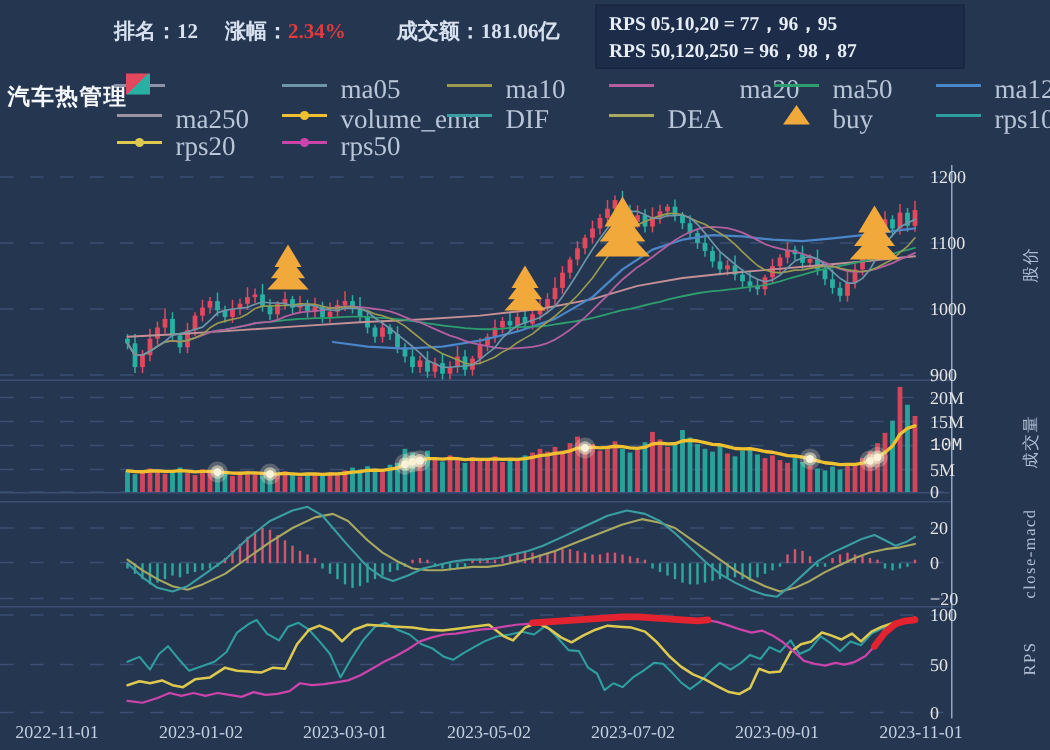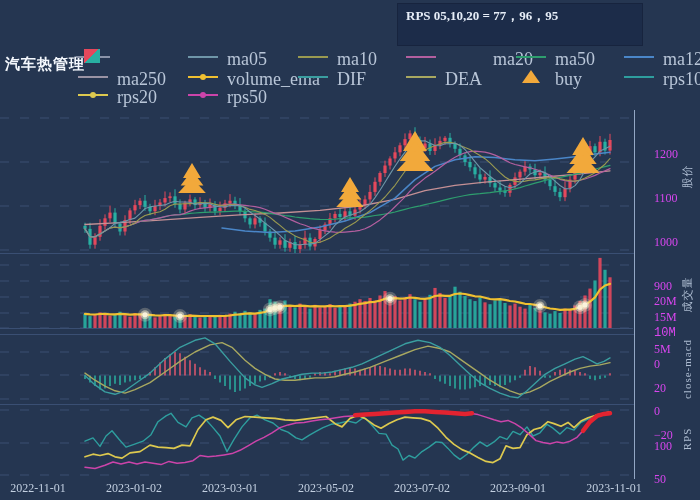--- a/index.html
+++ b/index.html
@@ -8,21 +8,21 @@
   .stage *{box-sizing:border-box;}
   #chart-svg{position:absolute;left:0;top:0;}
   .hdr{position:absolute;left:76px;top:12px;font-size:14px;font-weight:bold;white-space:nowrap;}
   .hdr .gap{display:inline-block;width:18px;}
   .hdr .bigap{display:inline-block;width:34px;}
   .chg{color:#e23b3b;}
   .rpsbox{position:absolute;left:397px;top:3px;width:246px;height:43px;background:#1c2c49;
           border:1px solid #17243e;padding:3px 8px;font-size:13px;font-weight:bold;line-height:18px;
           color:#e6edf7;white-space:nowrap;}
   .title{position:absolute;left:5px;top:55px;font-size:15px;font-weight:bold;color:#f4f8fd;letter-spacing:1px;text-align:center;}
-  .ticklbl{position:absolute;left:654px;font-size:12px;color:#d946ef;line-height:14px;margin-top:36px;}
+  .ticklbl{position:absolute;left:620px;font-size:12px;color:#e5e5e5;line-height:14px;}
   .xlbl{position:absolute;width:90px;text-align:center;top:481px;font-size:12px;color:#c2cfe0;}
   .axtitle{position:absolute;width:90px;text-align:center;font-size:11px;color:#aebdd2;
            transform:rotate(-90deg);letter-spacing:1px;}
   .lgitem{position:absolute;height:16px;}
   .lglabel{position:absolute;top:-8px;font-size:18px;color:#b9c6d8;white-space:nowrap;}
   .lgline{position:absolute;top:-1px;width:30px;height:2px;}
   .lgdot{position:absolute;top:-3px;left:12px;width:6px;height:6px;border-radius:50%;}
   .lgtri{position:absolute;top:-7px;left:6px;width:0;height:0;
          border-left:9px solid transparent;border-right:9px solid transparent;}
   .lgcandle{position:absolute;top:-8px;left:6px;width:16px;height:14px;}
@@ -525,23 +525,25 @@
       <circle cx="585" cy="304.88582684227987" r="2.6" fill="#faf3dc"></circle>
       <polyline points="85,373.1 95,380.2 105,386.1 115,390.8 125,393.1 135,389.6 150,382.6 165,372.0 180,361.4 195,352.0 210,344.9 222,342.6 232,347.3 245,360.2 255,368.4 265,374.3 275,379.0 285,380.2 295,380.2 305,379.0 315,377.9 325,377.9 335,376.7 345,374.3 355,372.0 370,367.3 385,361.4 400,355.5 415,349.6 428,346.1 440,348.5 450,352.0 460,359.1 470,366.1 480,373.1 490,380.2 500,386.1 510,390.8 520,394.3 530,391.9 540,387.3 550,381.4 560,376.7 570,372.0 580,368.4 590,366.1 600,364.9 610,362.6" fill="none" stroke="#a8a860" stroke-width="1.4" stroke-linejoin="round" stroke-linecap="round"></polyline>
       <polyline points="85,375.5 95,384.9 105,391.9 115,394.3 125,390.8 135,383.7 150,373.1 165,359.1 180,347.3 195,340.3 205,337.9 215,343.8 230,361.4 245,377.9 255,384.9 262,387.3 272,383.7 282,379.0 292,376.7 302,374.3 312,373.1 322,373.1 332,372.0 342,369.6 352,367.3 362,363.8 375,357.9 390,350.8 405,343.8 418,340.3 430,342.6 440,347.3 450,355.5 460,364.9 470,374.3 480,382.6 490,388.4 500,393.1 510,396.6 518,397.8 527,390.8 536,382.6 545,374.3 555,368.4 565,363.8 575,359.1 583,356.7 590,360.2 597,363.8 604,361.4 610,357.9" fill="none" stroke="#3a9ea0" stroke-width="1.4" stroke-linejoin="round" stroke-linecap="round"></polyline>
       <polyline points="85,441.2 93,437.9 100,446.4 106,436.0 112,430.8 119,439.3 126,447.1 134,444.4 143,441.2 151,434.7 158,421.7 166,415.9 171,413.3 178,422.4 186,426.9 192,417.8 199,415.2 206,419.8 213,427.6 220,436.0 227,451.6 234,439.3 242,426.9 250,417.8 257,415.2 265,419.8 273,423.0 281,429.5 288,432.1 296,437.9 302,439.9 309,435.4 316,431.4 323,427.6 331,424.3 340,423.0 348,421.1 356,423.0 364,417.1 371,424.3 379,433.4 386,434.1 392,445.1 398,449.0 403,460.1 409,455.5 415,458.1 422,451.6 429,447.1 436,441.9 442,442.5 448,448.4 454,454.9 460,459.4 467,454.2 474,447.1 480,441.9 487,446.4 494,441.9 500,436.6 507,439.3 513,431.4 520,434.7 527,426.9 533,436.0 540,432.8 547,424.3 553,428.2 560,434.1 567,427.6 574,430.1 581,422.4 588,419.1 596,417.1 604,414.6 610,413.3" fill="none" stroke="#2e9e9e" stroke-width="1.4" stroke-linejoin="round" stroke-linecap="round"></polyline>
       <polyline points="85,456.8 93,454.2 100,455.5 108,453.6 115,456.8 122,458.1 130,452.9 140,451.6 150,445.1 158,447.1 166,447.7 174,448.4 182,445.1 190,445.8 198,429.5 206,419.8 213,417.1 221,420.4 228,427.6 236,419.8 245,416.5 255,417.1 265,417.8 275,418.4 285,419.8 295,420.4 305,419.1 315,417.8 326,416.5 336,424.3 342,426.9 350,418.4 358,415.2 366,419.1 374,424.9 381,428.2 389,423.6 397,419.8 405,417.1 413,417.8 421,418.4 430,421.1 438,428.2 446,437.3 454,444.4 462,449.6 470,452.9 478,457.4 486,461.4 493,462.6 500,458.8 506,445.8 513,448.4 520,447.7 527,434.7 534,429.5 541,427.6 548,421.7 554,423.6 561,426.3 568,422.4 574,427.6 581,421.1 588,417.8 596,415.2 604,413.3 610,411.9" fill="none" stroke="#ddc94f" stroke-width="1.7" stroke-linejoin="round" stroke-linecap="round"></polyline>
       <polyline points="85,467.2 95,468.5 105,465.3 113,462.0 121,463.9 129,462.0 137,463.9 145,462.0 153,463.3 161,464.6 169,461.4 177,463.3 185,462.6 193,460.7 200,455.5 208,456.8 216,456.1 224,454.9 232,453.6 240,450.3 248,445.8 256,441.2 264,437.3 272,432.8 280,427.6 288,424.9 296,423.0 304,422.4 312,421.1 320,419.8 328,419.1 336,417.8 344,416.5 352,415.9 360,415.2 370,413.9 380,413.3 390,412.6 400,411.9 410,411.3 420,411.3 430,411.9 440,412.6 450,413.3 460,413.9 470,413.3 478,414.6 486,417.1 494,419.8 501,421.7 508,420.4 515,423.6 522,428.2 529,434.1 536,440.6 543,442.5 550,443.8 557,441.9 563,443.1 570,441.2 577,437.3 583,430.8 590,421.7 597,415.9 604,413.9 610,413.3" fill="none" stroke="#cc44aa" stroke-width="1.5" stroke-linejoin="round" stroke-linecap="round"></polyline>
       <polyline points="355,415.2 365,414.6 375,413.9 385,413.3 395,412.6 405,411.9 415,411.3 425,411.3 435,411.9 445,412.6 455,413.3 465,413.9 472,413.3" fill="none" stroke="#e32330" stroke-width="4.5" stroke-linejoin="round" stroke-linecap="round"></polyline>
       <polyline points="583,430.8 590,421.7 597,415.9 604,413.9 610,413.3" fill="none" stroke="#e32330" stroke-width="4.5" stroke-linejoin="round" stroke-linecap="round"></polyline>
     </svg>
 
+  <div class="hdr"><span>排名：</span><span>12</span><span class="gap"></span><span>涨幅：</span><span class="chg">2.34%</span><span class="bigap"></span><span>成交额：</span><span>181.06亿</span></div>
 
   <div class="rpsbox">
     <div>RPS 05,10,20 = 77，96，95</div>
+    <div>RPS 50,120,250 = 96，98，87</div>
   </div>
 
   <div class="title">汽车热管理</div>
 
   <div id="legend">
       <div class="lgitem" style="left: 78px; top: 57px;">
         <div class="lgline" style="background: rgb(138, 147, 168); width: 34px; left: -2px;"></div>
         <div class="lgcandle" style="background: linear-gradient(135deg, rgb(229, 72, 92) 0px, rgb(229, 72, 92) 50%, rgb(40, 176, 162) 50%, rgb(40, 176, 162) 100%);"></div>
       </div>
       <div class="lgitem" style="left: 188px; top: 57px;">

